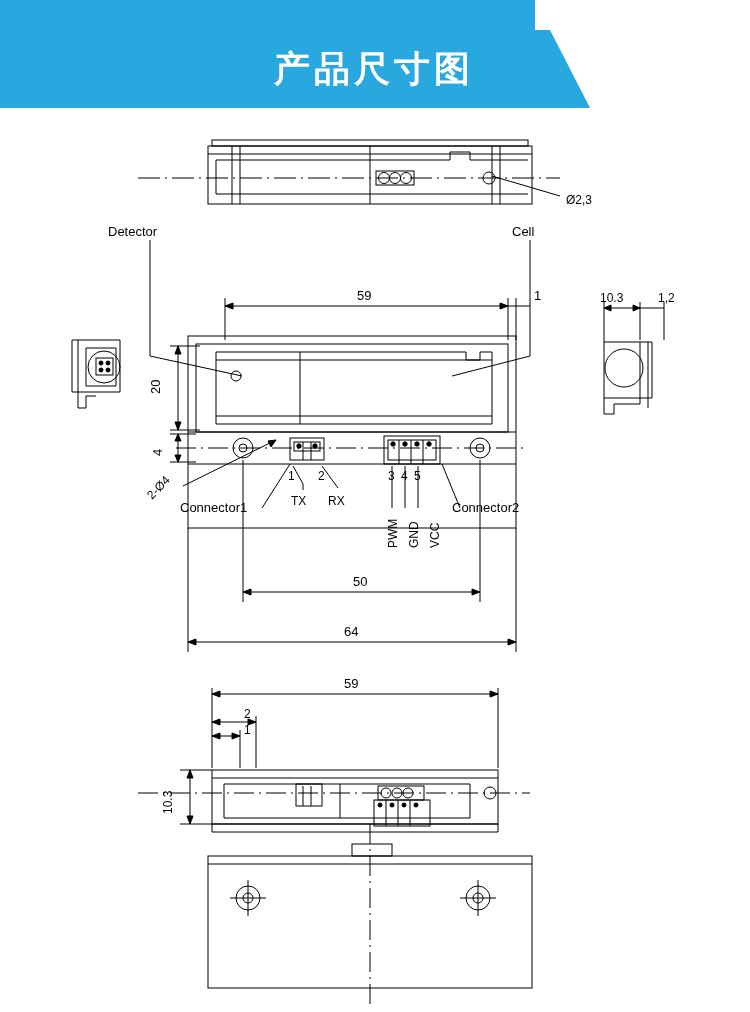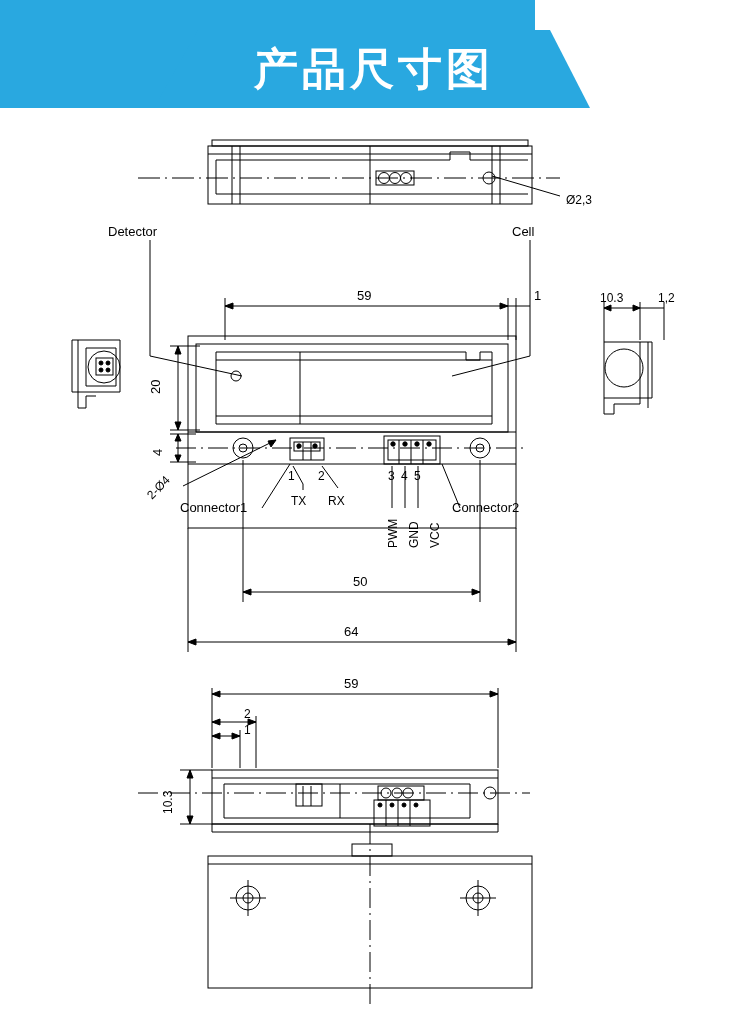--- a/index.html
+++ b/index.html
@@ -69,21 +69,21 @@
   }
   .banner-title {
     position: absolute;
     left: 198px;
     top: 30px;
     width: 352px;
     height: 78px;
     line-height: 78px;
     text-align: center;
     color: #ffffff;
-    font-size: 44px;
+    font-size: 36px;
     font-weight: bold;
     letter-spacing: 4px;
     font-family: "DejaVu Sans", sans-serif;
     z-index: 3;
   }
 
   
   .drawing {
     position: absolute;
     left: 0;

